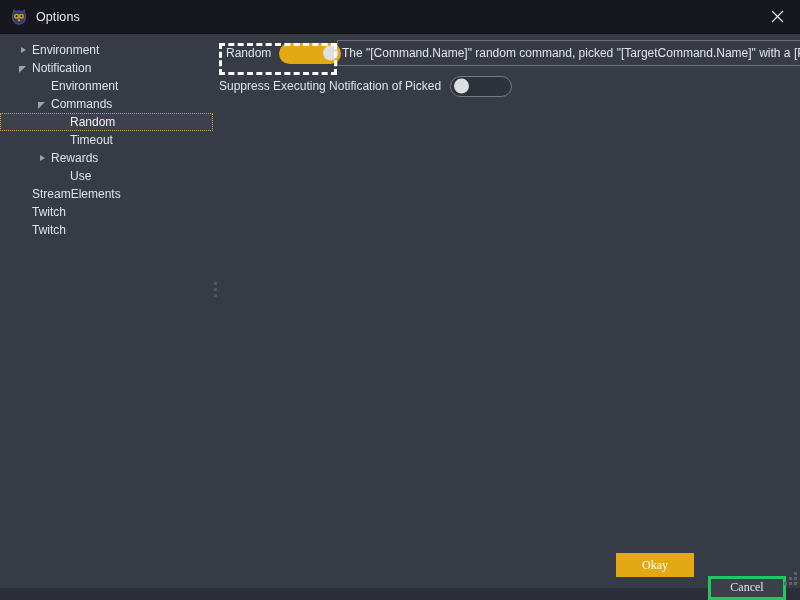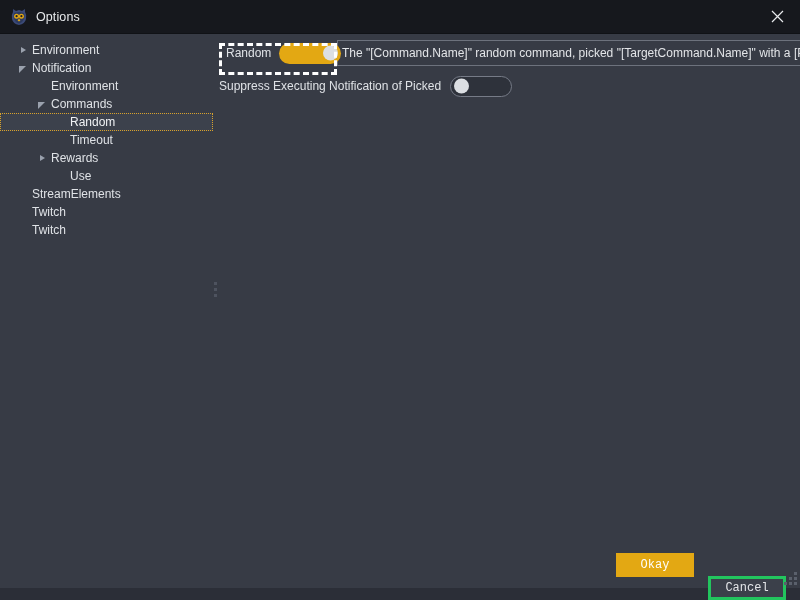--- a/index.html
+++ b/index.html
@@ -261,21 +261,21 @@
     display: flex;
     align-items: center;
     justify-content: flex-end;
     padding-right: 14px;
     box-sizing: border-box;
   }
   .btn {
     height: 24px;
     min-width: 78px;
     font-size: 12px;
-    font-family: Liberation Mono, monospace;
+    font-family: Liberation Serif, serif;
     display: flex;
     align-items: center;
     justify-content: center;
     box-sizing: border-box;
     cursor: default;
     padding: 0 10px;
   }
   .btn.primary {
     background: #e3a813;
     color: #fdfdfd;

